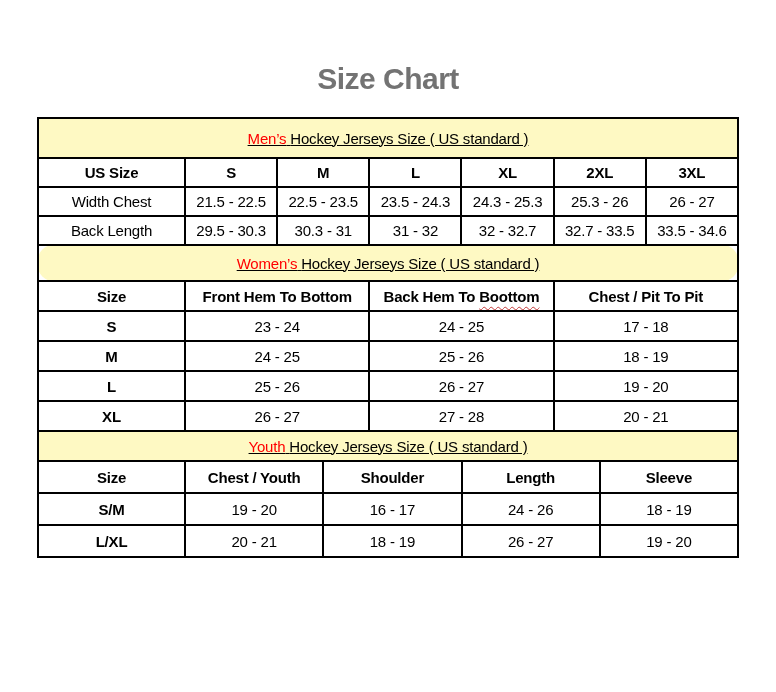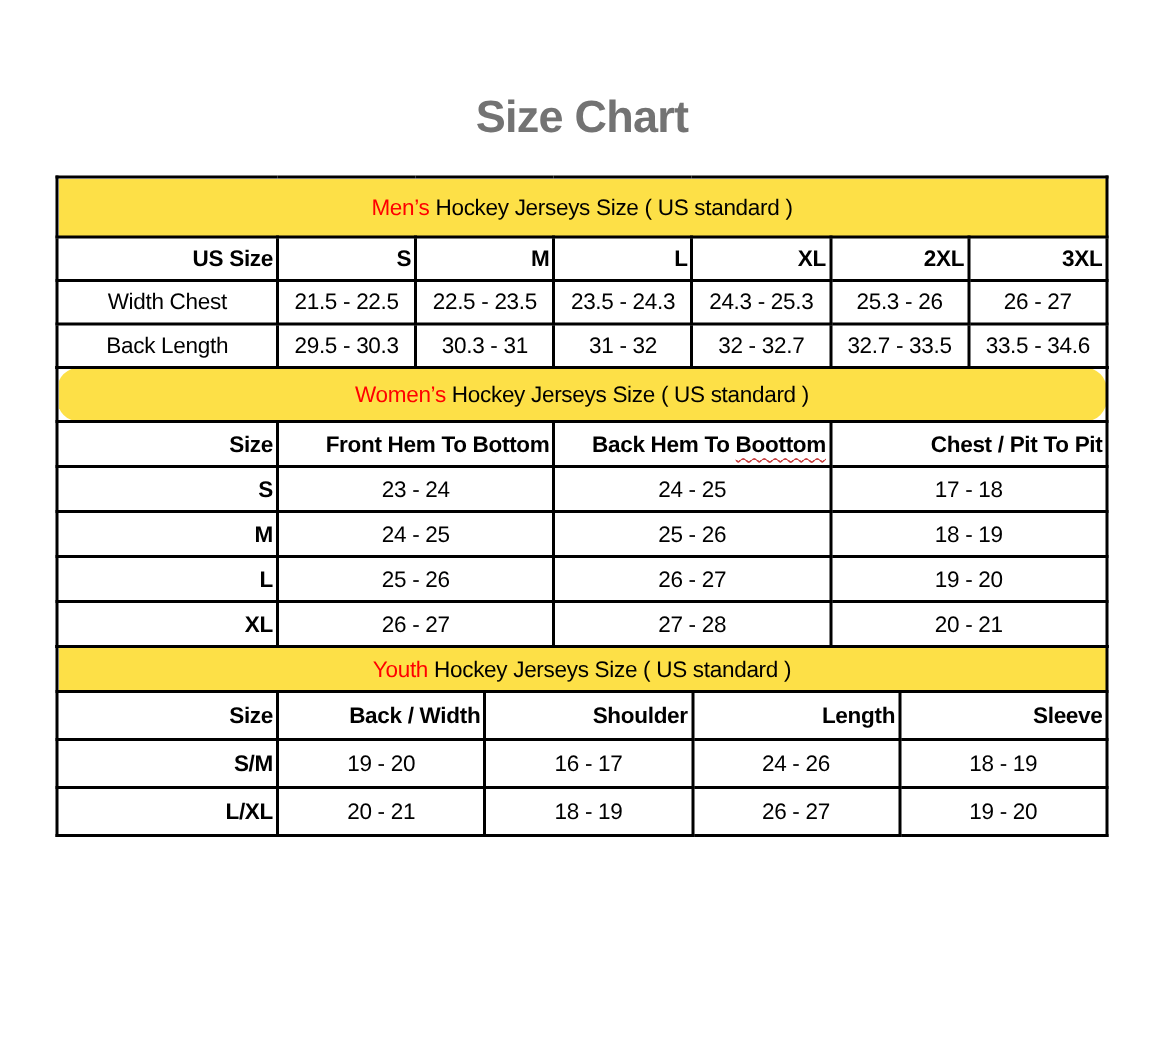--- a/index.html
+++ b/index.html
@@ -37,27 +37,28 @@
   .size-table td, .size-table th {
     border: 2px solid #000;
     text-align: center;
     vertical-align: middle;
     padding: 0 2px;
     font-size: 15px;
     letter-spacing: -0.2px;
     overflow: hidden;
     white-space: nowrap;
   }
-  .size-table th { font-weight: bold; text-align: right; }
+  .size-table th { font-weight: bold; }
   .size-table td { font-weight: normal; }
   col.label-col { width: 147px; }
   .banner-cell {
-    background: #fde047;
+    background: #fef9c3;
     font-weight: bold;
     font-size: 17px;
+    text-decoration: underline;
   }
   .mens  .banner-cell { height: 38px; }
   .womens .banner-cell { height: 34px; border-radius: 15px; }
   .youth .banner-cell { height: 28px; }
   .banner-hl { color: #FF0000; }
   .mens  td, .mens  th { height: 27px; }
   .womens td, .womens th { height: 28px; }
   .youth td, .youth th { height: 30px; }
   .squiggle {
     text-decoration-line: underline;
@@ -161,21 +162,21 @@
       <colgroup>
           <col class="label-col">
           <col span="4">
         </colgroup>
       <tbody>
         <tr>
           <td class="banner-cell" colspan="5"><span class="banner-hl">Youth</span> <span>Hockey Jerseys Size ( US standard )</span></td>
         </tr>
         <tr>
           <th>Size</th>
-          <th>Back / Width</th>
+          <th>Chest / Youth</th>
           <th>Shoulder</th>
           <th>Length</th>
           <th>Sleeve</th>
         </tr>
         <tr>
           <th>S/M</th>
           <td>19 - 20</td>
           <td>16 - 17</td>
           <td>24 - 26</td>
           <td>18 - 19</td>

